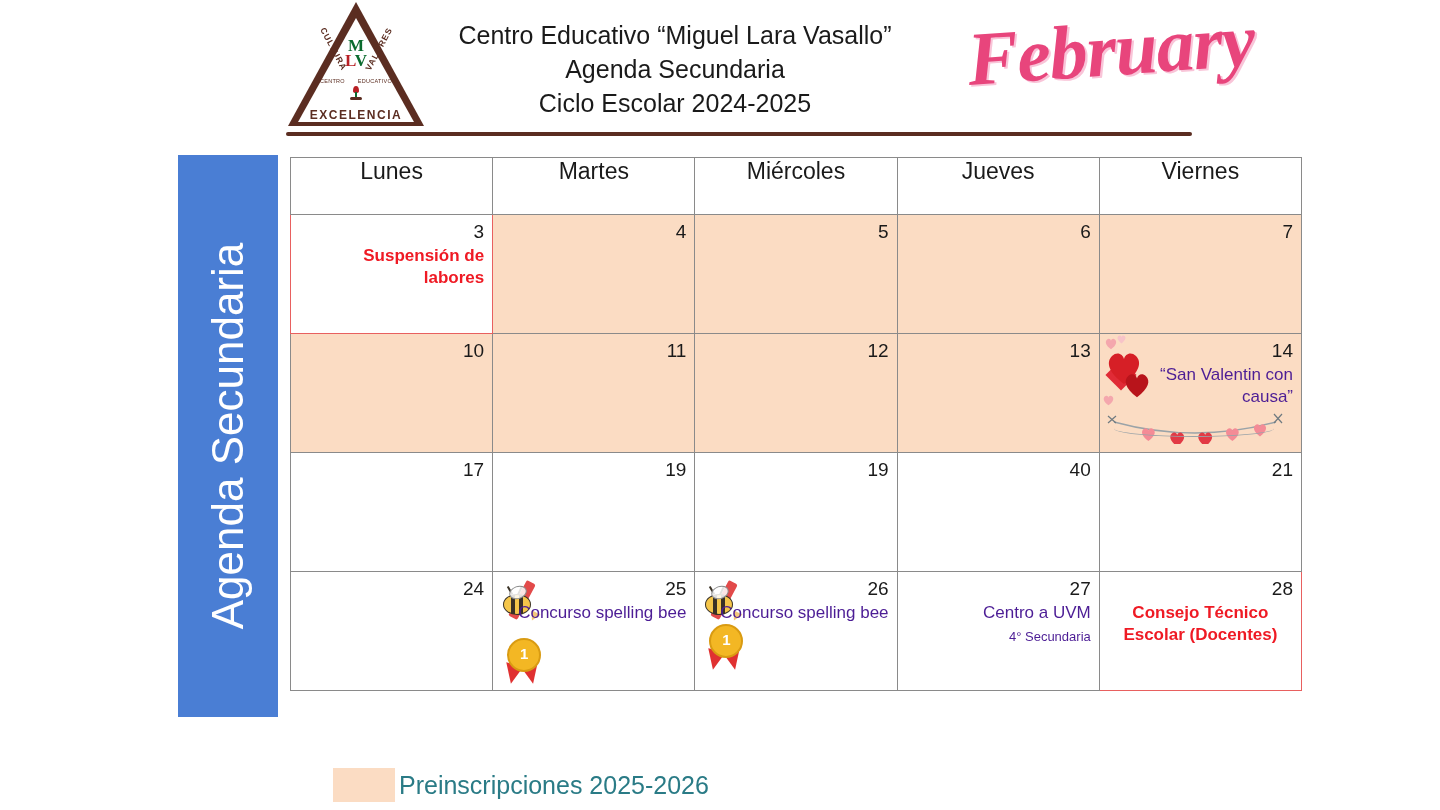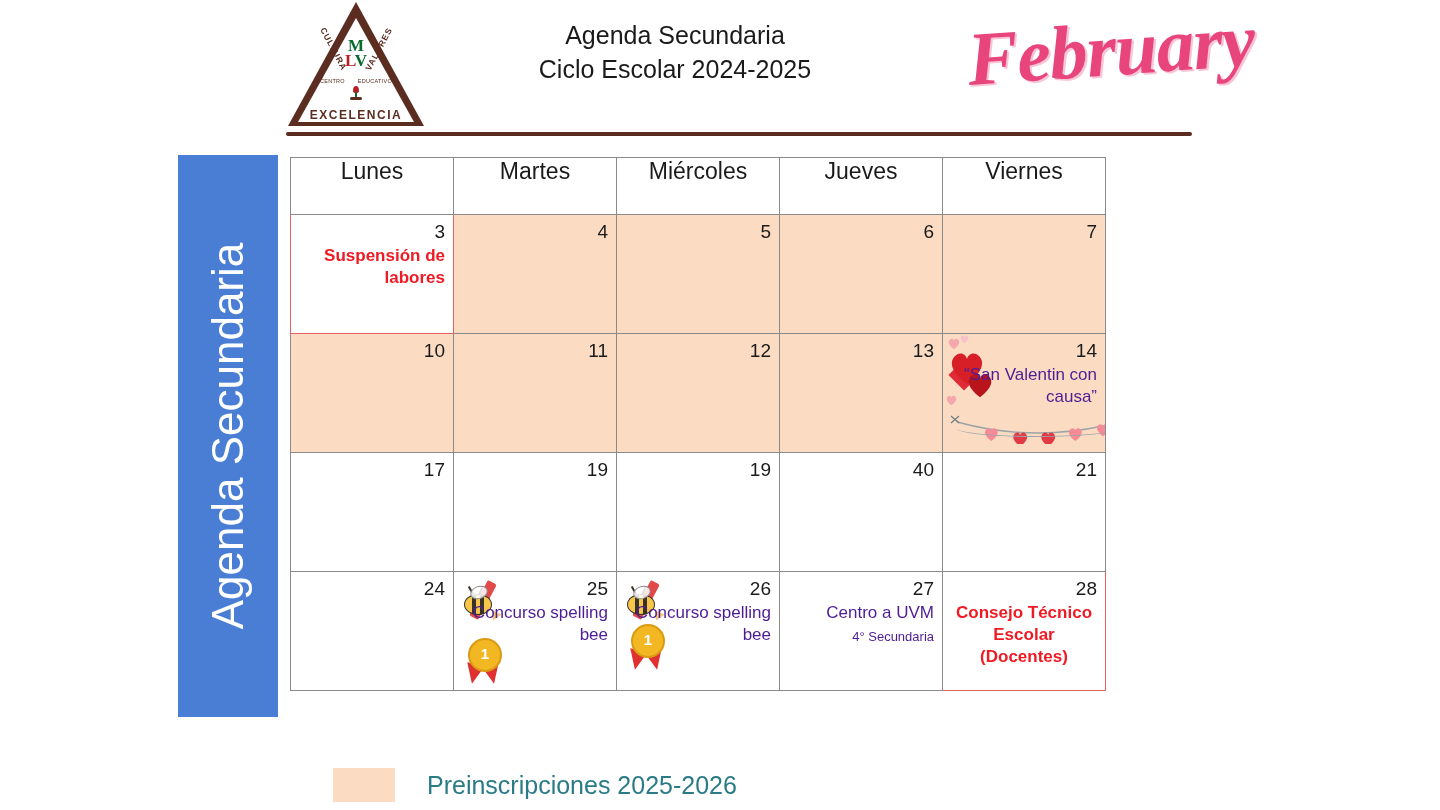--- a/index.html
+++ b/index.html
@@ -144,21 +144,21 @@
     white-space: nowrap;
     color: #ffffff;
     font-size: 44px;
     letter-spacing: 0px;
   }
 
   
   .calendar {
     position: absolute;
     left: 290px; top: 157px;
-    width: 816px;
+    width: 1012px;
     border-collapse: collapse;
     table-layout: fixed;
   }
   .calendar th, .calendar td {
     border: 1px solid #8a8a8a;
     vertical-align: top;
     padding: 0;
   }
   .calendar th {
     height: 56px;
@@ -267,21 +267,21 @@
   }
   .medal .rib-l { left: 1px; transform: rotate(12deg); }
   .medal .rib-r { left: 19px; transform: rotate(-12deg); }
 
   
   .legend {
     position: absolute;
     left: 333px; top: 768px;
     display: flex;
     align-items: center;
-    gap: 32px;
+    gap: 4px;
   }
   .legend-swatch {
     width: 62px; height: 34px;
     background: #fbdcc3;
   }
   .legend-label {
     font-size: 25px;
     color: #2a7b86;
   }
 </style>
@@ -306,20 +306,21 @@
     </div>
     <div class="logo-torch">
       <div class="flame"></div>
         <div class="stem"></div>
         <div class="base"></div>
     </div>
     <div class="logo-band">EXCELENCIA</div>
   </div>
 
   <div class="header-title">
+    <div>Centro Educativo “Miguel Lara Vasallo”</div>
     <div>Agenda Secundaria</div>
     <div>Ciclo Escolar 2024-2025</div>
   </div>
 
   <div class="month-word">February</div>
   <div class="header-rule"></div>
 </div>
 
 <div class="sidebar">
   <div class="sidebar-text">Agenda Secundaria</div>

